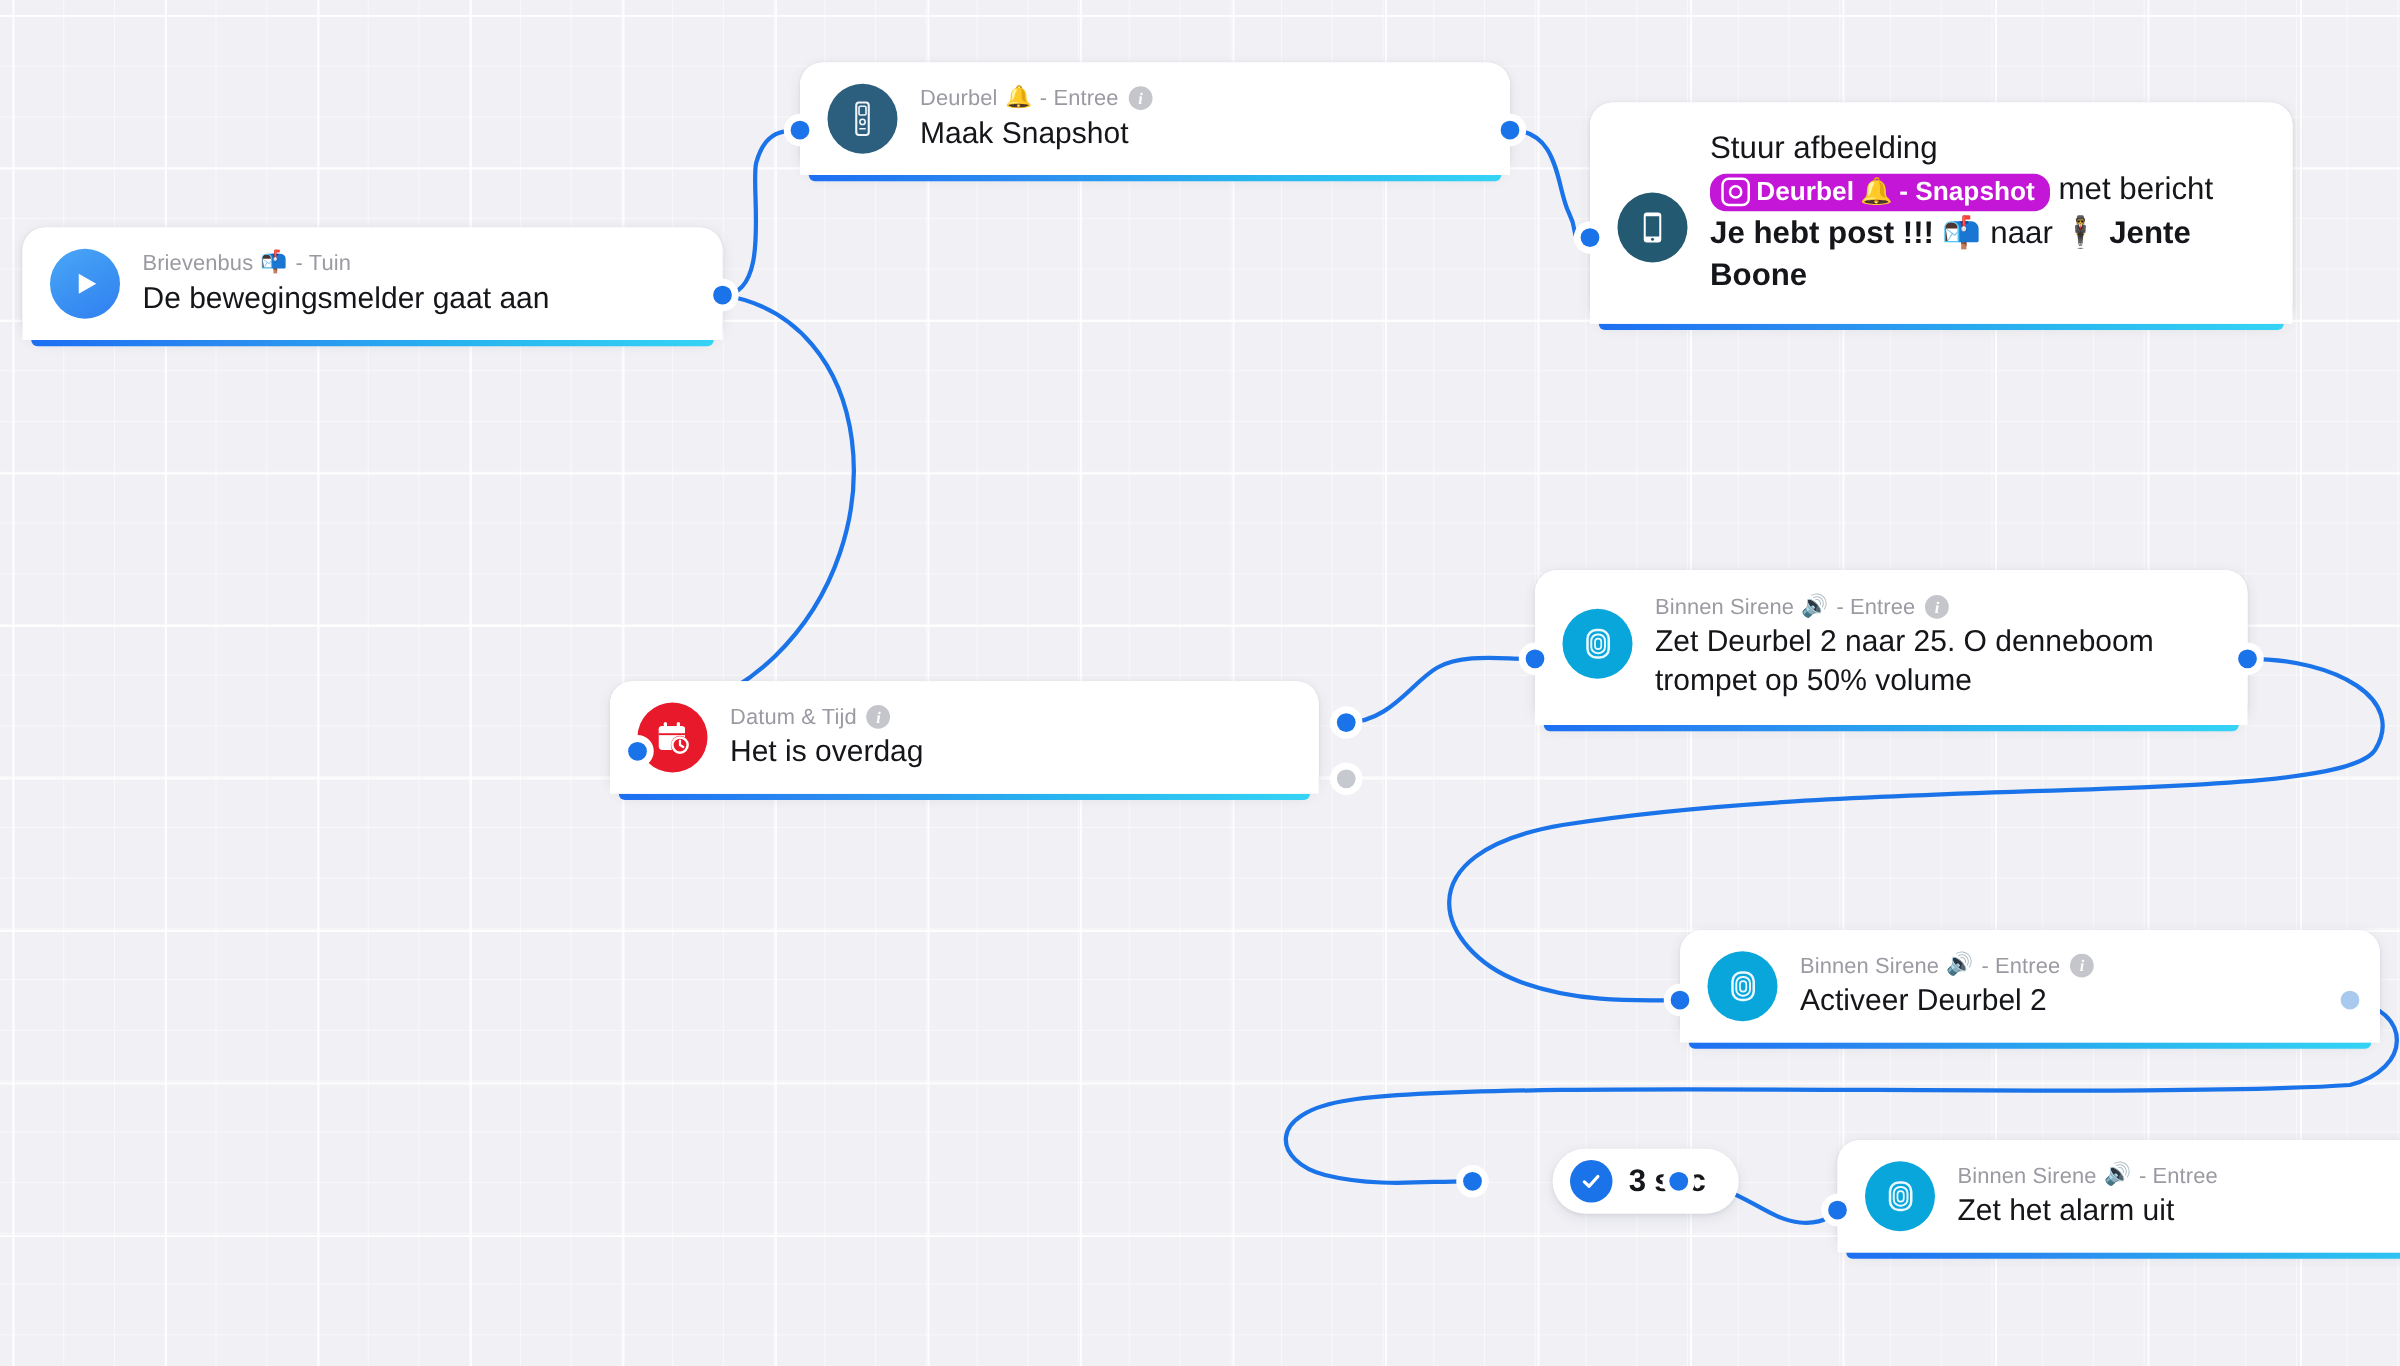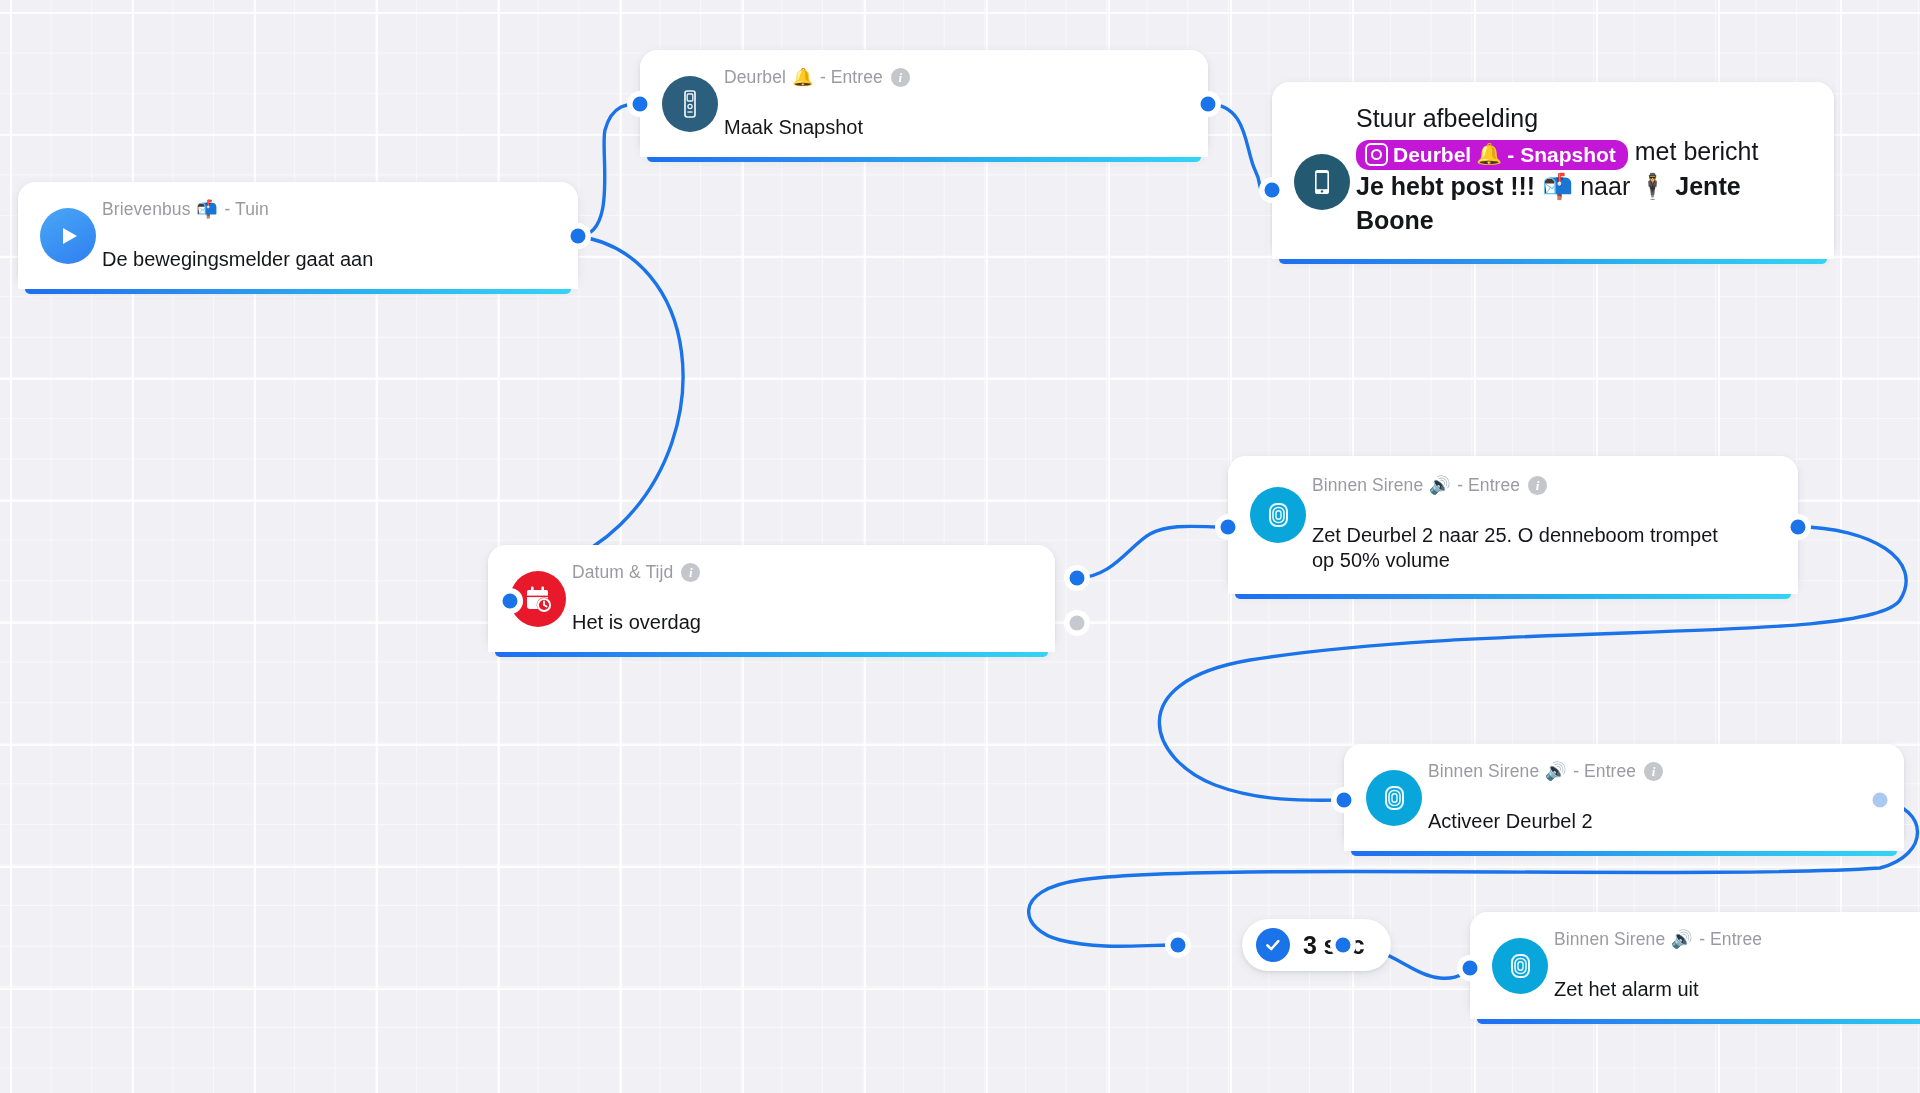--- a/index.html
+++ b/index.html
@@ -40,21 +40,21 @@
     position: absolute;
     background: #ffffff;
     border-radius: 18px;
     box-shadow: 0 3px 10px rgba(30,40,70,0.10), 0 1px 3px rgba(30,40,70,0.07);
     z-index: 5;
     box-sizing: border-box;
   }
   .node-inner {
     display: flex;
     align-items: center;
-    gap: 6px;
+    gap: 18px;
     padding: 17px 26px 17px 22px;
     position: relative;
     z-index: 2;
     background: #fff;
     border-radius: 18px;
   }
   .node.has-accent .node-inner { border-radius: 18px 18px 0 0; }
 
   .accent-bar {
     position: absolute;
@@ -73,25 +73,24 @@
     font-size: 17.5px;
     color: #9a9aa2;
     letter-spacing: 0.1px;
     white-space: nowrap;
     display: flex;
     align-items: center;
     gap: 6px;
     line-height: 1.25;
   }
   .node-title {
-    font-size: 20px;
+    font-size: 24px;
     color: #15161a;
     line-height: 1.28;
     font-weight: 400;
-    margin-top: 24px;
   }
   .node-title b { font-weight: 400; }
 
   .info-badge {
     display: inline-flex;
     align-items: center;
     justify-content: center;
     width: 19px; height: 19px;
     border-radius: 50%;
     background: #c5c5cc;

